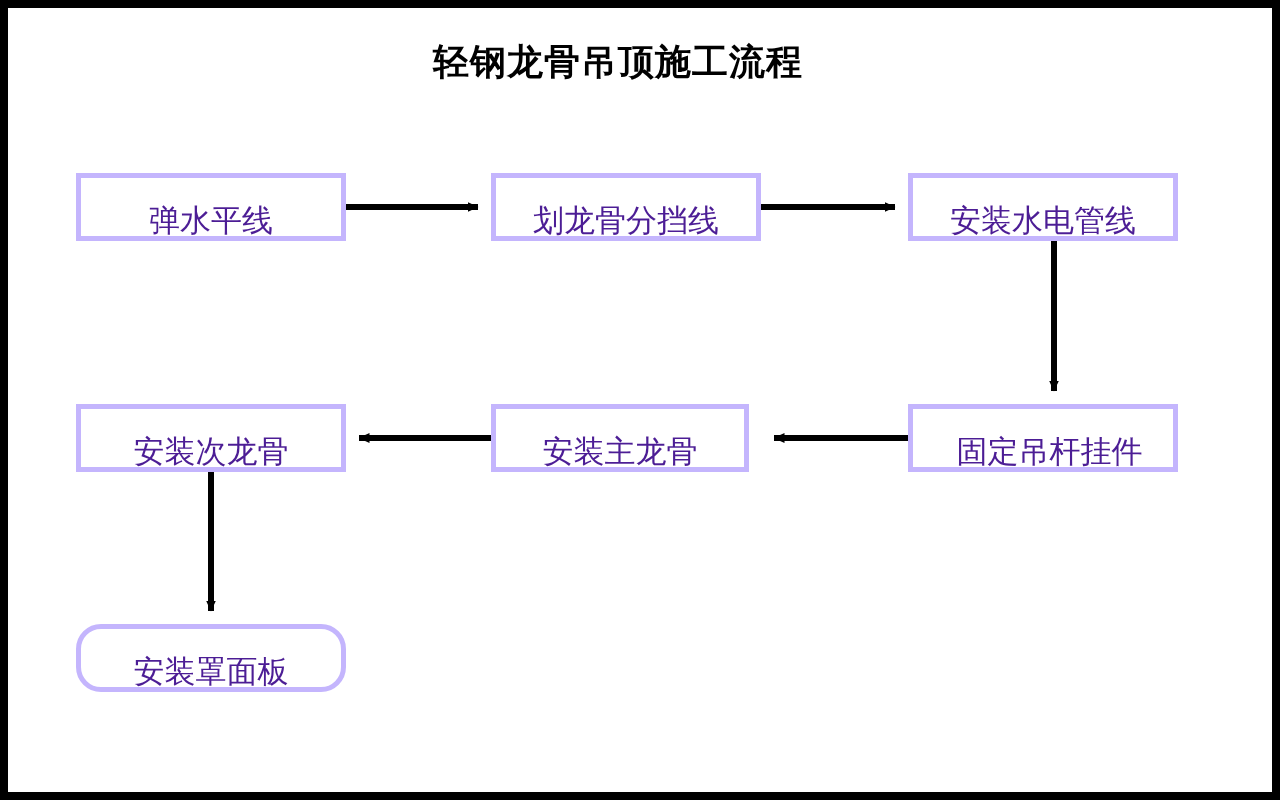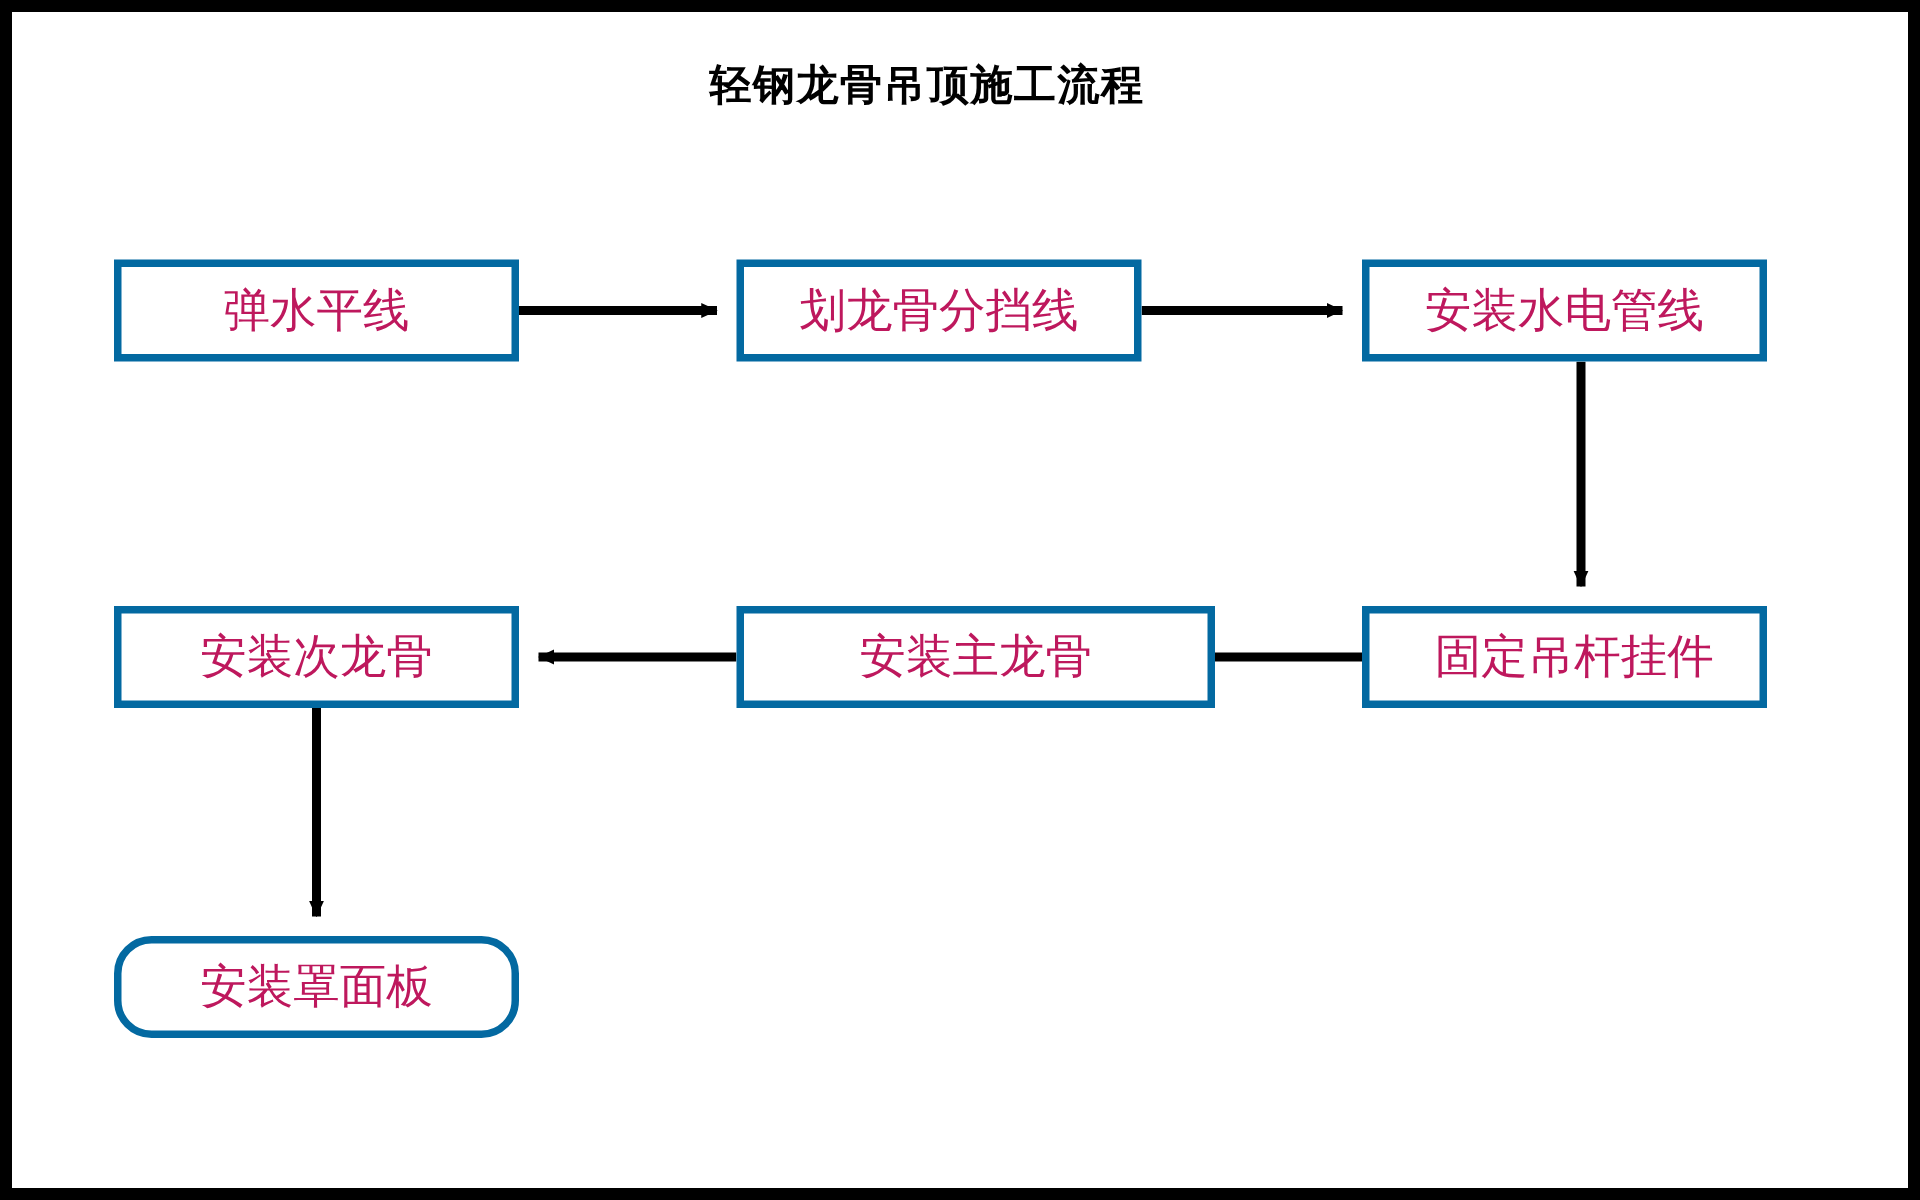--- a/index.html
+++ b/index.html
@@ -27,35 +27,35 @@
     top: 0;
     width: 1264px;
     height: 784px;
   }
   .title {
     position: absolute;
     left: 0;
     top: 30px;
     width: 1220px;
     text-align: center;
-    font-size: 28px;
+    font-size: 36px;
     font-weight: bold;
     color: #000000;
     letter-spacing: 1px;
     white-space: nowrap;
   }
   .node {
     position: absolute;
     box-sizing: border-box;
-    border: 5px solid #0369a1;
+    border: 5px solid #c4b5fd;
     background: #ffffff;
     display: flex;
-    align-items: center;
+    align-items: flex-end;
     justify-content: center;
-    color: #be185d;
+    color: #4c1d95;
     font-size: 31px;
     font-weight: normal;
     line-height: 1;
     white-space: nowrap;
     z-index: 2;
   }
   .edge-layer {
     position: absolute;
     left: 0;
     top: 0;
@@ -114,21 +114,21 @@
     </div>
 
     <div class="node" style="left:483px; top:165px; width:270px; height:68px;">
       <span>划龙骨分挡线</span>
     </div>
 
     <div class="node" style="left:900px; top:396px; width:270px; height:68px;padding-left:13px;">
       <span>固定吊杆挂件</span>
     </div>
 
-    <div class="node" style="left:483px; top:396px; width:319px; height:68px;">
+    <div class="node" style="left:483px; top:396px; width:258px; height:68px;">
       <span>安装主龙骨</span>
     </div>
 
     <div class="node" style="left:68px; top:396px; width:270px; height:68px;">
       <span>安装次龙骨</span>
     </div>
 
     <div class="node" style="left:68px; top:616px; width:270px; height:68px;border-radius:25px;">
       <span>安装罩面板</span>
     </div>

